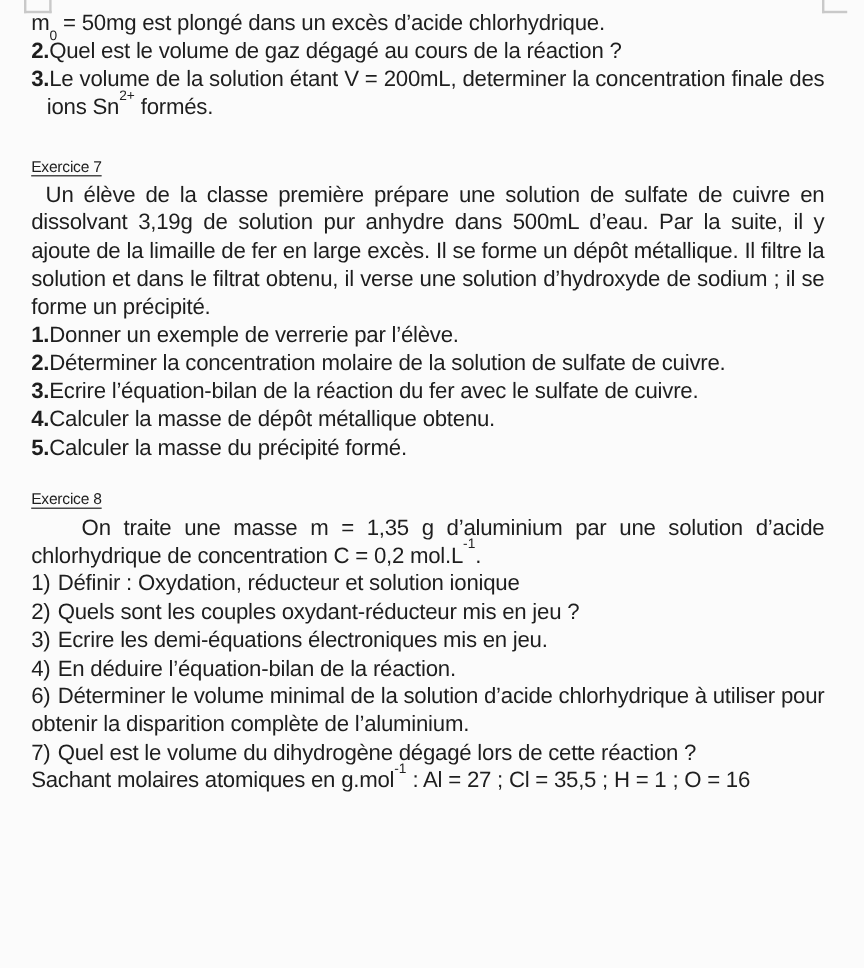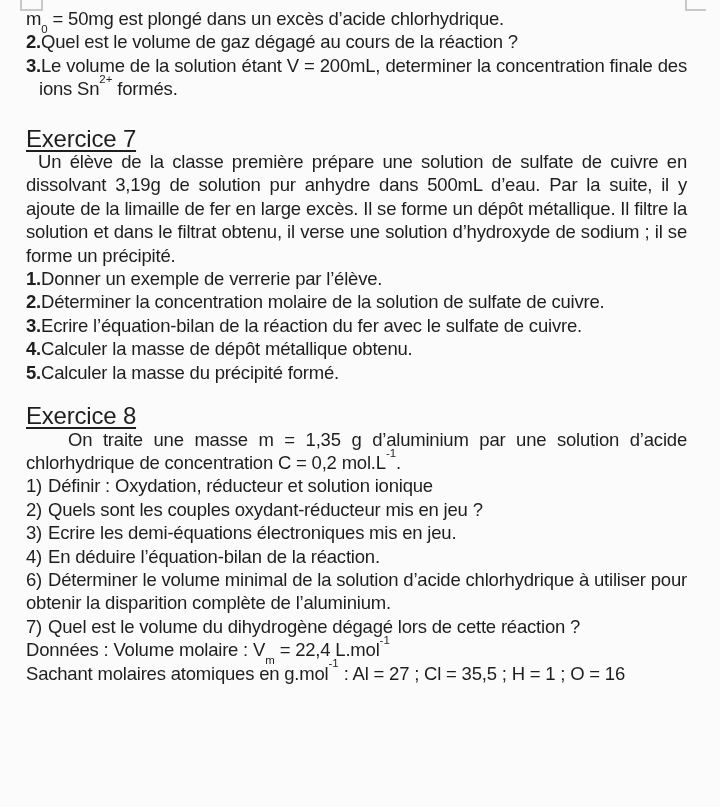--- a/index.html
+++ b/index.html
@@ -14,21 +14,21 @@
     overflow: hidden;
     position: relative;
   }
   .doc { position: absolute; top: 0; left: 0; right: 2px; padding: 7px 31px 0 26px; }
   .justify { text-align: justify; }
   .hang { padding-left: 13px; text-indent: -13px; }
   .num { font-weight: 700; }
   .n8 { margin-right: 6px; }
   p, h2, .line, .item { margin: 0; padding-top: 0; padding-bottom: 0; }
   h2.ex-title {
-    font-size: 24px; font-weight: 500;
+    font-size: 13px; font-weight: 500;
     text-decoration: underline;
     text-underline-offset: 3px;
   }
   .sec7 { margin-top: 26px; }
   .sec8 { margin-top: 20px; }
   .indent7 { text-indent: 12px; }
   .indent8 { text-indent: 42px; }
   sup { font-size: 0.62em; position: relative; top: -0.45em; line-height: 0; letter-spacing: 0; }
   sub { font-size: 0.62em; position: relative; top: 0.28em; line-height: 0; letter-spacing: 0; }
   
@@ -70,18 +70,17 @@
     <h2 class="ex-title">Exercice 8</h2>
     <p class="justify indent8"><span>On traite une masse m = 1,35 g d’aluminium par une solution d’acide chlorhydrique de concentration C = 0,2 mol.L</span><sup>-1</sup><span>.</span></p>
 
     <div class="item justify"><span class="n8">1)</span><span>Définir : Oxydation, réducteur et solution ionique</span></div>
     <div class="item justify"><span class="n8">2)</span><span>Quels sont les couples oxydant-réducteur mis en jeu ?</span></div>
     <div class="item justify"><span class="n8">3)</span><span>Ecrire les demi-équations électroniques mis en jeu.</span></div>
     <div class="item justify"><span class="n8">4)</span><span>En déduire l’équation-bilan de la réaction.</span></div>
     <div class="item justify"><span class="n8">6)</span><span>Déterminer le volume minimal de la solution d’acide chlorhydrique à utiliser pour obtenir la disparition complète de l’aluminium.</span></div>
     <div class="item justify"><span class="n8">7)</span><span>Quel est le volume du dihydrogène dégagé lors de cette réaction ?</span></div>
 
-    <div class="line"><span>Données : Volume molaire : V</span><sub>m</sub><span> = 22,4 L.mol</span><sup>-1</sup></div>
 
     <div class="line"><span>Sachant molaires atomiques en g.mol</span><sup>-1</sup><span> : Al = 27 ; Cl = 35,5 ; H = 1 ; O = 16</span></div>
   </section>
 
 </main>
 
 </body></html>

